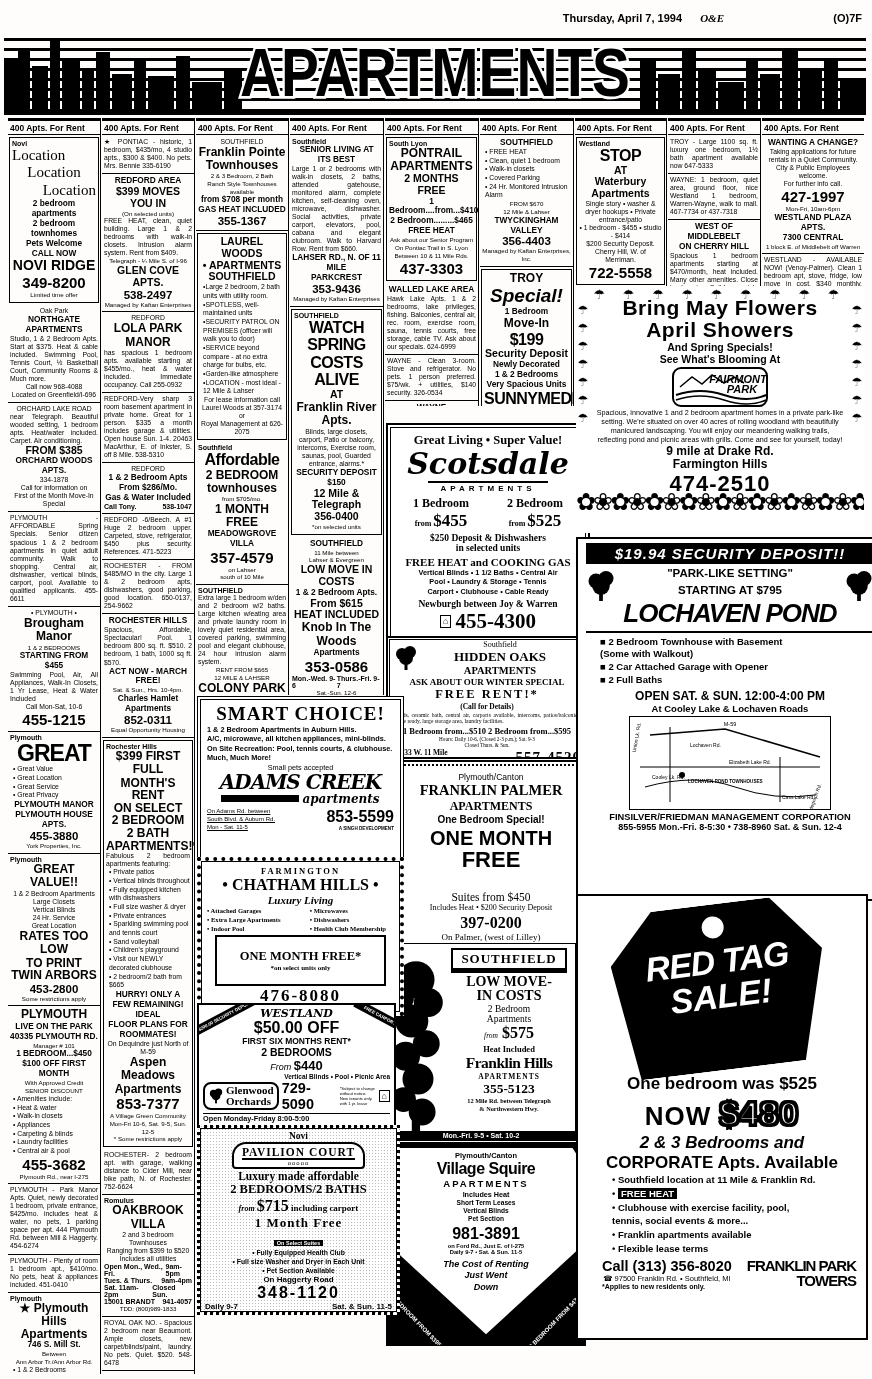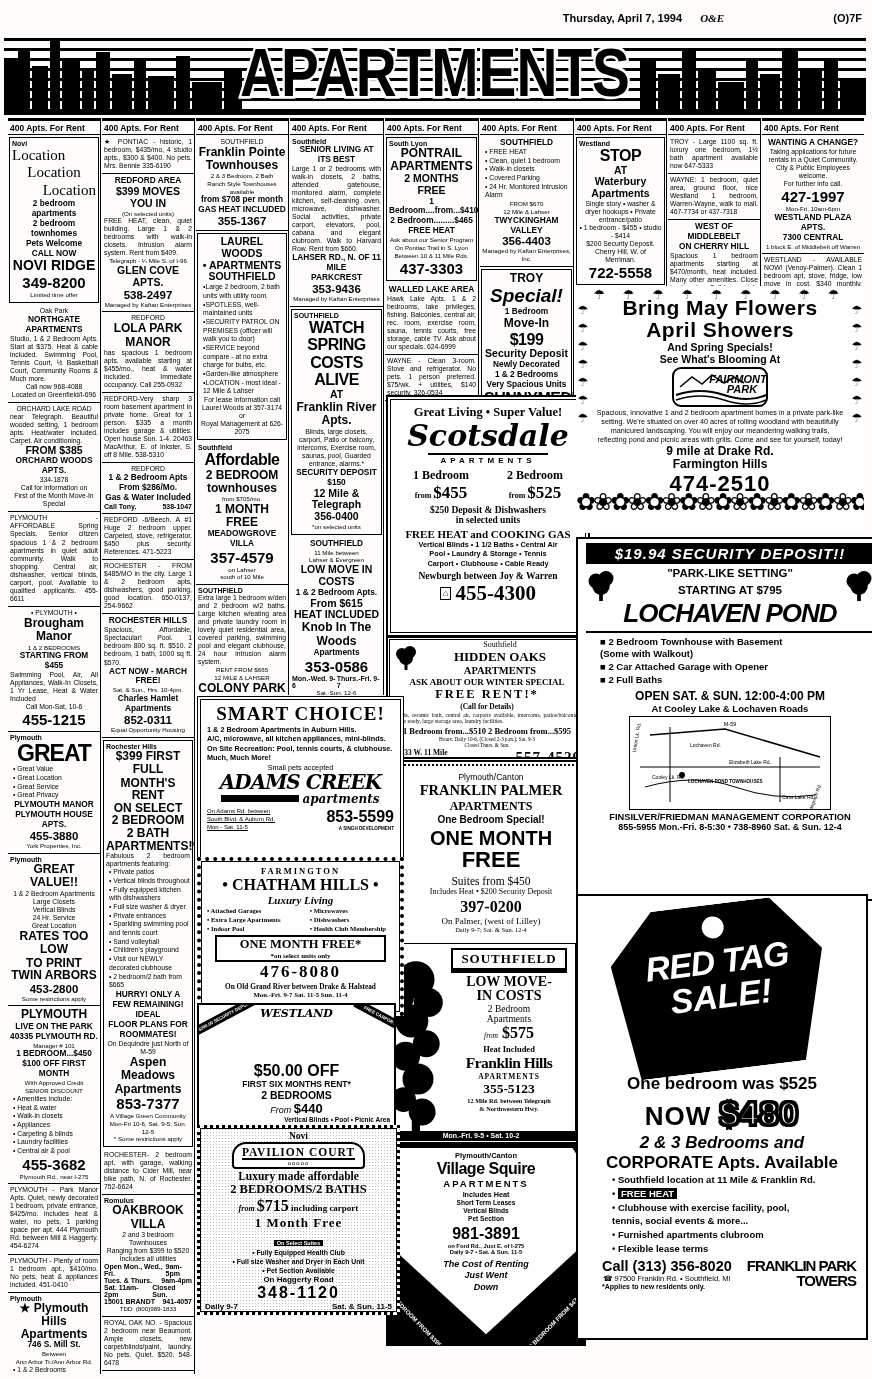--- a/index.html
+++ b/index.html
@@ -72,21 +72,21 @@
   .ho-phone{font-size:15px;font-weight:bold;letter-spacing:1px;}
   .treeicon{fill:#000;}
   
   #ad-palmer{border:5px double #000;outline:2px dotted #000;outline-offset:-9px;padding:10px 6px 4px;text-align:center;font-family:"Liberation Serif",serif;}
   .fp-city{font-size:8.5px;font-family:"Liberation Sans",sans-serif;}
   .fp-n1{font-size:14.5px;font-weight:bold;}
   .fp-n2{font-size:12px;font-weight:bold;}
   .fp-sp{font-size:10px;font-weight:bold;font-family:"Liberation Sans",sans-serif;}
   .fp-big1{font-size:20px;font-weight:bold;font-family:"Liberation Sans",sans-serif;margin-top:2px;}
   .fp-big2{font-size:22px;font-weight:bold;font-family:"Liberation Sans",sans-serif;margin-top:-3px;}
-  .fp-suites{font-size:11.5px;margin-top:2px;}
+  .fp-suites{font-size:11.5px;margin-top:18px;}
   .fp-inc{font-size:8px;}
   .fp-phone{font-size:16px;font-weight:bold;margin-top:2px;}
   .fp-loc{font-size:9px;}
   .fp-hours{font-size:6.5px;}
   
   #ad-fhills{padding:0;}
   .fh-tree{position:absolute;left:0;top:8px;width:62px;height:100%;}
   .fh-right{position:absolute;left:60px;top:4px;width:124px;text-align:center;font-family:"Liberation Serif",serif;}
   .fh-sfbox{border:2px solid #000;box-shadow:0 3px 0 #000;font-size:13px;font-weight:bold;letter-spacing:1px;padding:1px 2px;margin:0 4px 5px;}
   .fh-h{font-size:14px;font-weight:bold;line-height:1.02;}
@@ -128,33 +128,33 @@
   .smc-bot{display:flex;justify-content:space-between;align-items:flex-end;margin-top:2px;}
   .smc-loc{font-size:6px;line-height:1.3;text-decoration:underline;}
   .smc-ph{font-size:16px;font-weight:bold;}
   .smc-dev{font-size:4.6px;font-weight:bold;text-align:right;}
   
   #ad-chatham{border:4px dotted #000;box-shadow:inset 0 0 0 1px #000;padding:5px 6px 3px;font-family:"Liberation Serif",serif;text-align:center;}
   .ch-city{font-size:8.5px;font-weight:bold;letter-spacing:2px;}
   .ch-name{font-size:16px;font-weight:bold;}
   .ch-tag{font-size:11px;font-weight:bold;font-style:italic;}
   .ch-grid{display:grid;grid-template-columns:55% 45%;font-size:6.6px;font-weight:bold;text-align:left;line-height:1.35;margin:1px 0;}
-  .ch-offer{border:2px solid #000;margin:0 8px;padding:0;}
+  .ch-offer{border:2px solid #000;margin:0 8px;padding:12px;}
   .ch-o1{font-size:12.5px;font-weight:bold;}
   .ch-o2{font-size:7px;font-weight:bold;}
   .ch-phone{font-size:17px;font-weight:bold;letter-spacing:2px;}
   .ch-loc{font-size:7.3px;font-weight:bold;}
   .ch-hours{font-size:6.8px;font-weight:bold;}
   
   #ad-glenwood{border:2px solid #000;padding:2px 4px;}
   .gw-rib{position:absolute;background:#000;color:#fff;font-size:4.5px;font-weight:bold;text-align:center;line-height:1.2;padding:2px 10px;}
   .gw-rl{left:-14px;top:6px;transform:rotate(-28deg);}
   .gw-rr{right:-14px;top:6px;transform:rotate(28deg);}
   .gw-city{font-family:"DejaVu Serif",serif;font-style:italic;font-weight:bold;font-size:11px;text-align:center;}
-  .gw-off{font-size:16px;font-weight:bold;text-align:center;line-height:1;margin-top:43px;}
+  .gw-off{font-size:16px;font-weight:bold;text-align:center;line-height:1;}
   .gw-sub{font-size:8.5px;font-weight:bold;text-align:center;}
   .gw-bed{font-size:10.5px;font-weight:bold;text-align:center;}
   .gw-price{font-size:9px;text-align:center;font-style:italic;}
   .gw-price b{font-size:13px;font-style:normal;}
   .gw-amen{font-size:6.5px;font-weight:bold;text-align:right;}
   .gw-row{display:flex;align-items:center;gap:3px;}
   .gw-logo{border:2px solid #000;border-radius:8px;display:flex;align-items:center;gap:2px;padding:1px 3px;}
   .gw-name{font-family:"Liberation Serif",serif;font-size:11px;font-weight:bold;line-height:1;}
   .gw-ph{font-size:14.5px;font-weight:bold;}
   .gw-note{font-size:4.2px;line-height:1.2;width:40px;}
@@ -697,21 +697,21 @@
         <div class="s-h3">WESTLAND PLAZA APTS.</div>
         <div class="s-h3">7300 CENTRAL</div>
         <div class="s-tn">1 block E. of Middlebelt off Warren</div>
       </div>
       <div class="cad">
         <div class="s-bd">WESTLAND - AVAILABLE NOW! (Venoy-Palmer). Clean 1 bedroom apt, stove, fridge, low move in cost. $340 monthly. 274-4202</div>
       </div>
     </div>
 </div>
 
-<div class="dad" id="ad-scotsdale" style="left:386px;top:395px;width:188px;height:226px">
+<div class="dad" id="ad-scotsdale" style="left:386px;top:423px;width:188px;height:226px">
   <div class="sc-tag">Great Living • Super Value!</div>
   <div class="sc-name">Scotsdale</div>
   <div class="sc-sub">APARTMENTS</div>
   <div class="sc-cols">
     <div>
         <div class="sc-bed">1 Bedroom</div>
       <div class="sc-price"><span class="sc-from">from</span><span>$455</span></div>
       </div>
     <div>
         <div class="sc-bed">2 Bedroom</div>
@@ -1005,21 +1005,21 @@
     </div>
   </div>
   <div class="rt-was">One bedroom was $525</div>
   <div class="rt-nowrow"><span>NOW</span> <span class="rt-num">$480</span></div>
   <div class="rt-s1">2 &amp; 3 Bedrooms and</div>
   <div class="rt-s2">CORPORATE Apts. Available</div>
   <div class="rt-bl">• Southfield location at 11 Mile &amp; Franklin Rd.</div>
   <div class="rt-bl">• <span class="rt-rev">FREE HEAT</span></div>
   <div class="rt-bl">• Clubhouse with exercise facility, pool,</div>
   <div class="rt-bl">  tennis, social  events &amp; more...</div>
-  <div class="rt-bl">• Furnished apartments clubroom</div>
+  <div class="rt-bl">• Franklin apartments available</div>
   <div class="rt-bl">• Flexible lease terms</div>
   <div class="rt-bot">
     <div>
       <div class="rt-call">Call (313) 356-8020</div>
       <div class="rt-addr">☎  97500 Franklin Rd. • Southfield, MI</div>
       <div class="rt-note">*Applies to new residents only.</div>
     </div>
     <div class="rt-name">
       <div>FRANKLIN PARK</div>
       <div>TOWERS</div>

